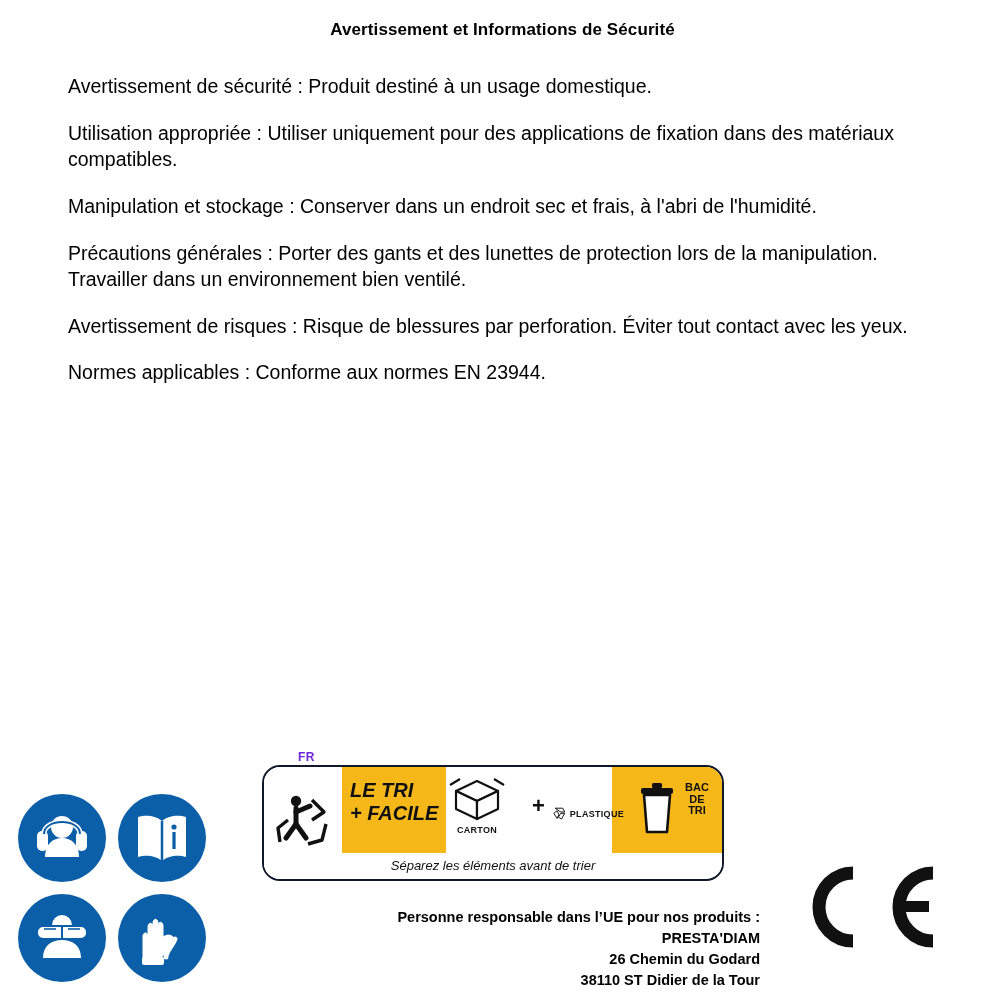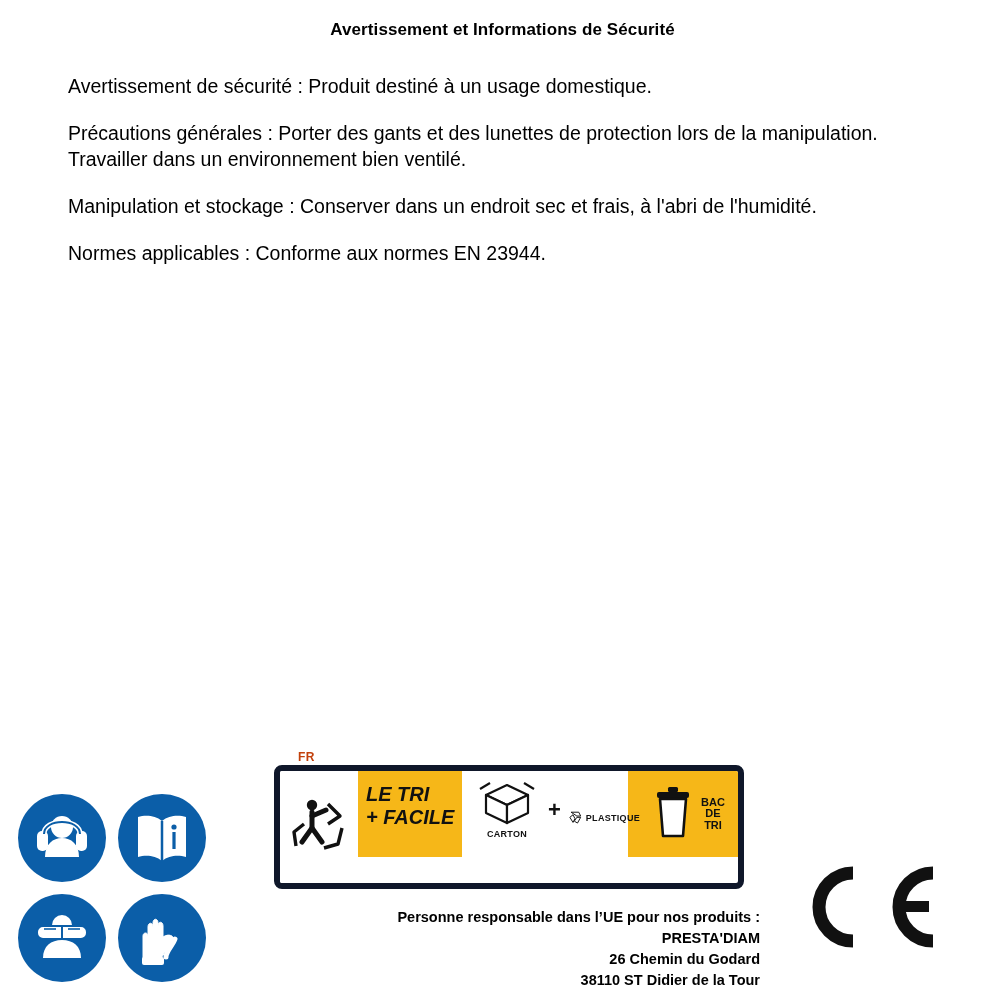--- a/index.html
+++ b/index.html
@@ -76,35 +76,34 @@
     bottom: 125px;
     width: 460px;
     height: 130px;
   }
   .recycle-fr {
     position: absolute;
     left: 4px;
     top: 0;
     font-size: 12px;
     font-weight: bold;
-    color: #c2410c;
+    color: #6d28d9;
     letter-spacing: 0.5px;
     padding-left: 32px;
   }
   .recycle-box {
     position: absolute;
     left: 0;
     top: 15px;
     width: 458px;
     height: 112px;
-    border: 6px solid #0f172a;
-    border-radius: 8px;
+    border: 2px solid #0f172a;
+    border-radius: 18px;
     background: #ffffff;
     overflow: hidden;
-    margin-left: 12px;
   }
   .rl-left {
     position: absolute;
     left: 0; top: 0;
     width: 78px; height: 100%;
     display: flex; align-items: center; justify-content: center;
     background: #fff;
   }
   .rl-yellow {
     position: absolute;
@@ -123,21 +122,21 @@
     left: 86px; top: 12px;
     width: 96px;
     font-size: 20px;
     font-weight: bold;
     font-style: italic;
     line-height: 1.15;
     color: #111;
   }
   .rl-carton {
     position: absolute;
-    left: 190px; top: 6px;
+    left: 176px; top: 6px;
     width: 74px; height: 80px;
     display: flex; flex-direction: column;
     align-items: center; justify-content: flex-start;
   }
   .rl-plus {
     position: absolute;
     left: 268px; top: 26px;
     font-size: 22px; font-weight: bold; color: #111;
   }
   .rl-plastique {
@@ -156,21 +155,21 @@
   }
   .rl-bin {
     position: absolute;
     left: 360px; top: 0;
     width: 98px; height: 86px;
     background: #f6b718;
     display: flex; align-items: center; justify-content: center;
   }
   .rl-bin-inner {
     position: relative;
-    display: flex; align-items: center; gap: 8px;
+    display: flex; align-items: flex-start; gap: 8px;
   }
   .rl-bin-text {
     font-size: 11px; font-weight: bold; line-height: 1.05;
     color: #111; text-align: center;
   }
   .rl-footer {
     position: absolute;
     left: 0; top: 86px;
     width: 100%; height: 24px;
     display: flex; align-items: center; justify-content: center;
@@ -201,22 +200,24 @@
     height: 92px;
   }
 </style>
 </head>
 <body>
 
 <div class="doc-title">Avertissement et Informations de Sécurité</div>
 
 <div class="body-block">
   <p class="para">Avertissement de sécurité : Produit destiné à un usage domestique.</p>
+  <p class="para">Utilisation appropriée : Utiliser uniquement pour des applications de fixation dans des matériaux compatibles.</p>
+  <p class="para">Manipulation et stockage : Conserver dans un endroit sec et frais, à l'abri de l'humidité.</p>
   <p class="para">Précautions générales : Porter des gants et des lunettes de protection lors de la manipulation. Travailler dans un environnement bien ventilé.</p>
-  <p class="para">Manipulation et stockage : Conserver dans un endroit sec et frais, à l'abri de l'humidité.</p>
+  <p class="para">Avertissement de risques : Risque de blessures par perforation. Éviter tout contact avec les yeux.</p>
   <p class="para">Normes applicables : Conforme aux normes EN 23944.</p>
 </div>
 
 <div class="lower">
 
   <div class="picto-grid">
 
     <div class="picto p1">
       <svg width="62" height="62" viewBox="0 0 62 62" aria-hidden="true">
 
@@ -314,20 +315,21 @@
             <rect x="15" y="1" width="10" height="5" rx="1.5" fill="#111"></rect>
           </svg>
           <div class="rl-bin-text">
             <div>BAC</div>
             <div>DE</div>
             <div>TRI</div>
           </div>
         </div>
       </div>
 
+      <div class="rl-footer">Séparez les éléments avant de trier</div>
     </div>
   </div>
 
   <div class="resp-block">
     <div><span>Personne responsable dans l’</span><span>UE</span><span> pour nos produits :</span></div>
     <div>PRESTA'DIAM</div>
     <div>26 Chemin du Godard</div>
     <div>38110 ST Didier de la Tour</div>
   </div>
 

